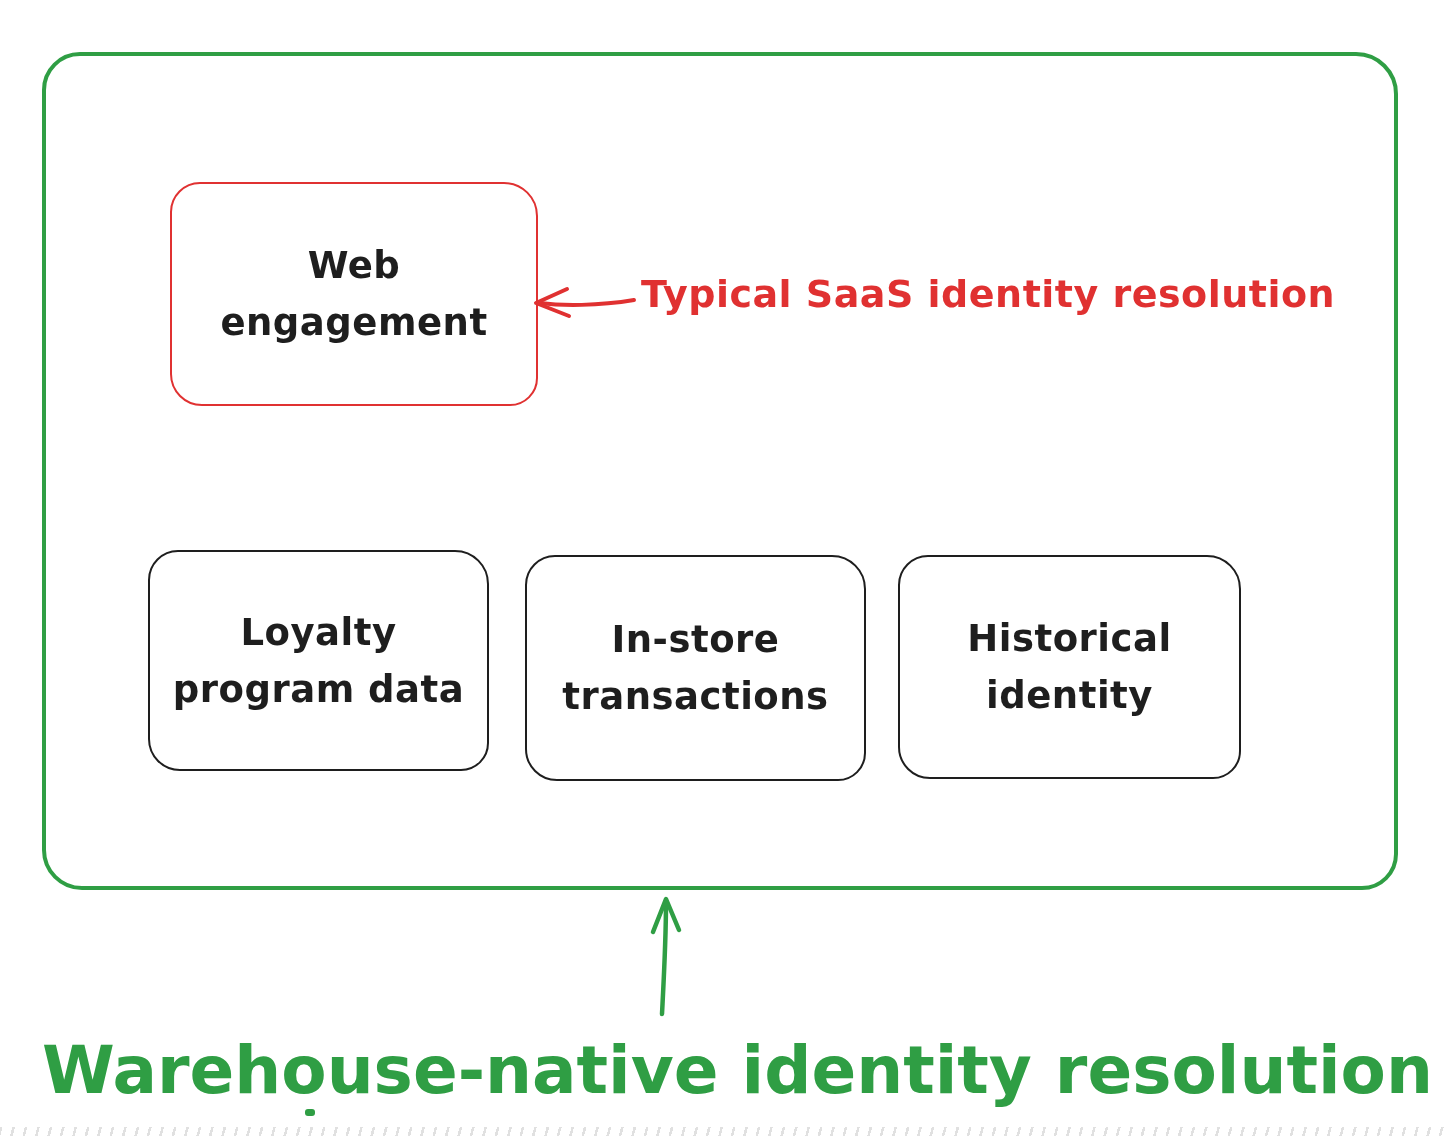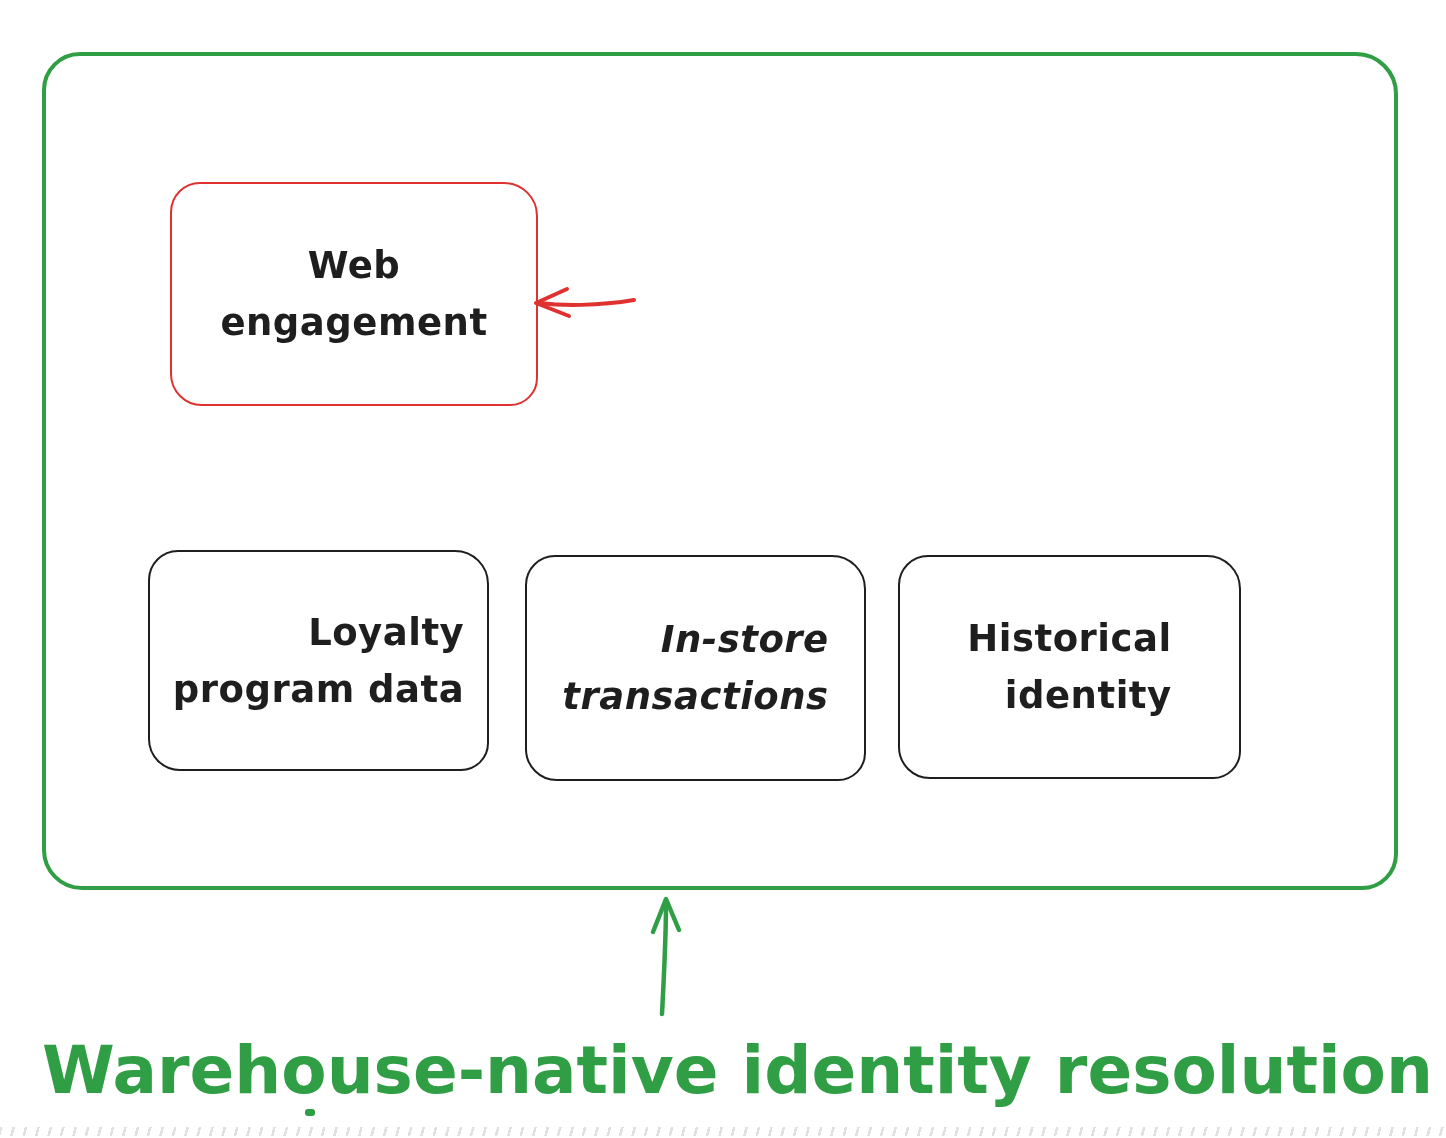--- a/index.html
+++ b/index.html
@@ -45,23 +45,23 @@
     font-size: 37px;
     font-weight: bold;
     line-height: 57px;
     letter-spacing: 0.5px;
   }
   .node-red {
     left: 170px; top: 182px;
     width: 368px; height: 224px;
     border: 2.5px solid var(--red);
   }
-  .node-black { border: 2.5px solid var(--ink); text-align: right; }
+  .node-black { border: 2.5px solid var(--ink); }
   .node-loyalty    { left: 148px; top: 550px; width: 341px; height: 221px; }
-  .node-instore    { left: 525px; top: 555px; width: 341px; height: 226px; font-style: italic; }
+  .node-instore    { left: 525px; top: 555px; width: 341px; height: 226px; }
   .node-historical { left: 898px; top: 555px; width: 343px; height: 224px; }
 
   
   .annotation-red {
     position: absolute;
     left: 641px; top: 272px;
     color: var(--red);
     font-size: 38px;
     font-weight: bold;
     letter-spacing: 0.5px;
@@ -141,20 +141,21 @@
     <g class="arrow-red">
       <path d="M634,300 C598,306 562,306 540,303"></path>
       <path d="M567,289 L536,303 L569,316"></path>
     </g>
     <g class="arrow-green">
       <path d="M662,1014 C664,975 666,940 666,902"></path>
       <path d="M653,932 L666,899 L679,930"></path>
     </g>
   </svg>
 
+  <div class="annotation-red">Typical SaaS identity resolution</div>
 
   <div class="annotation-green">Warehouse-native identity resolution</div>
 
   <div class="green-dot"></div>
 
   <div class="hatch-strip"></div>
 
 </div>
 
 </body></html>

